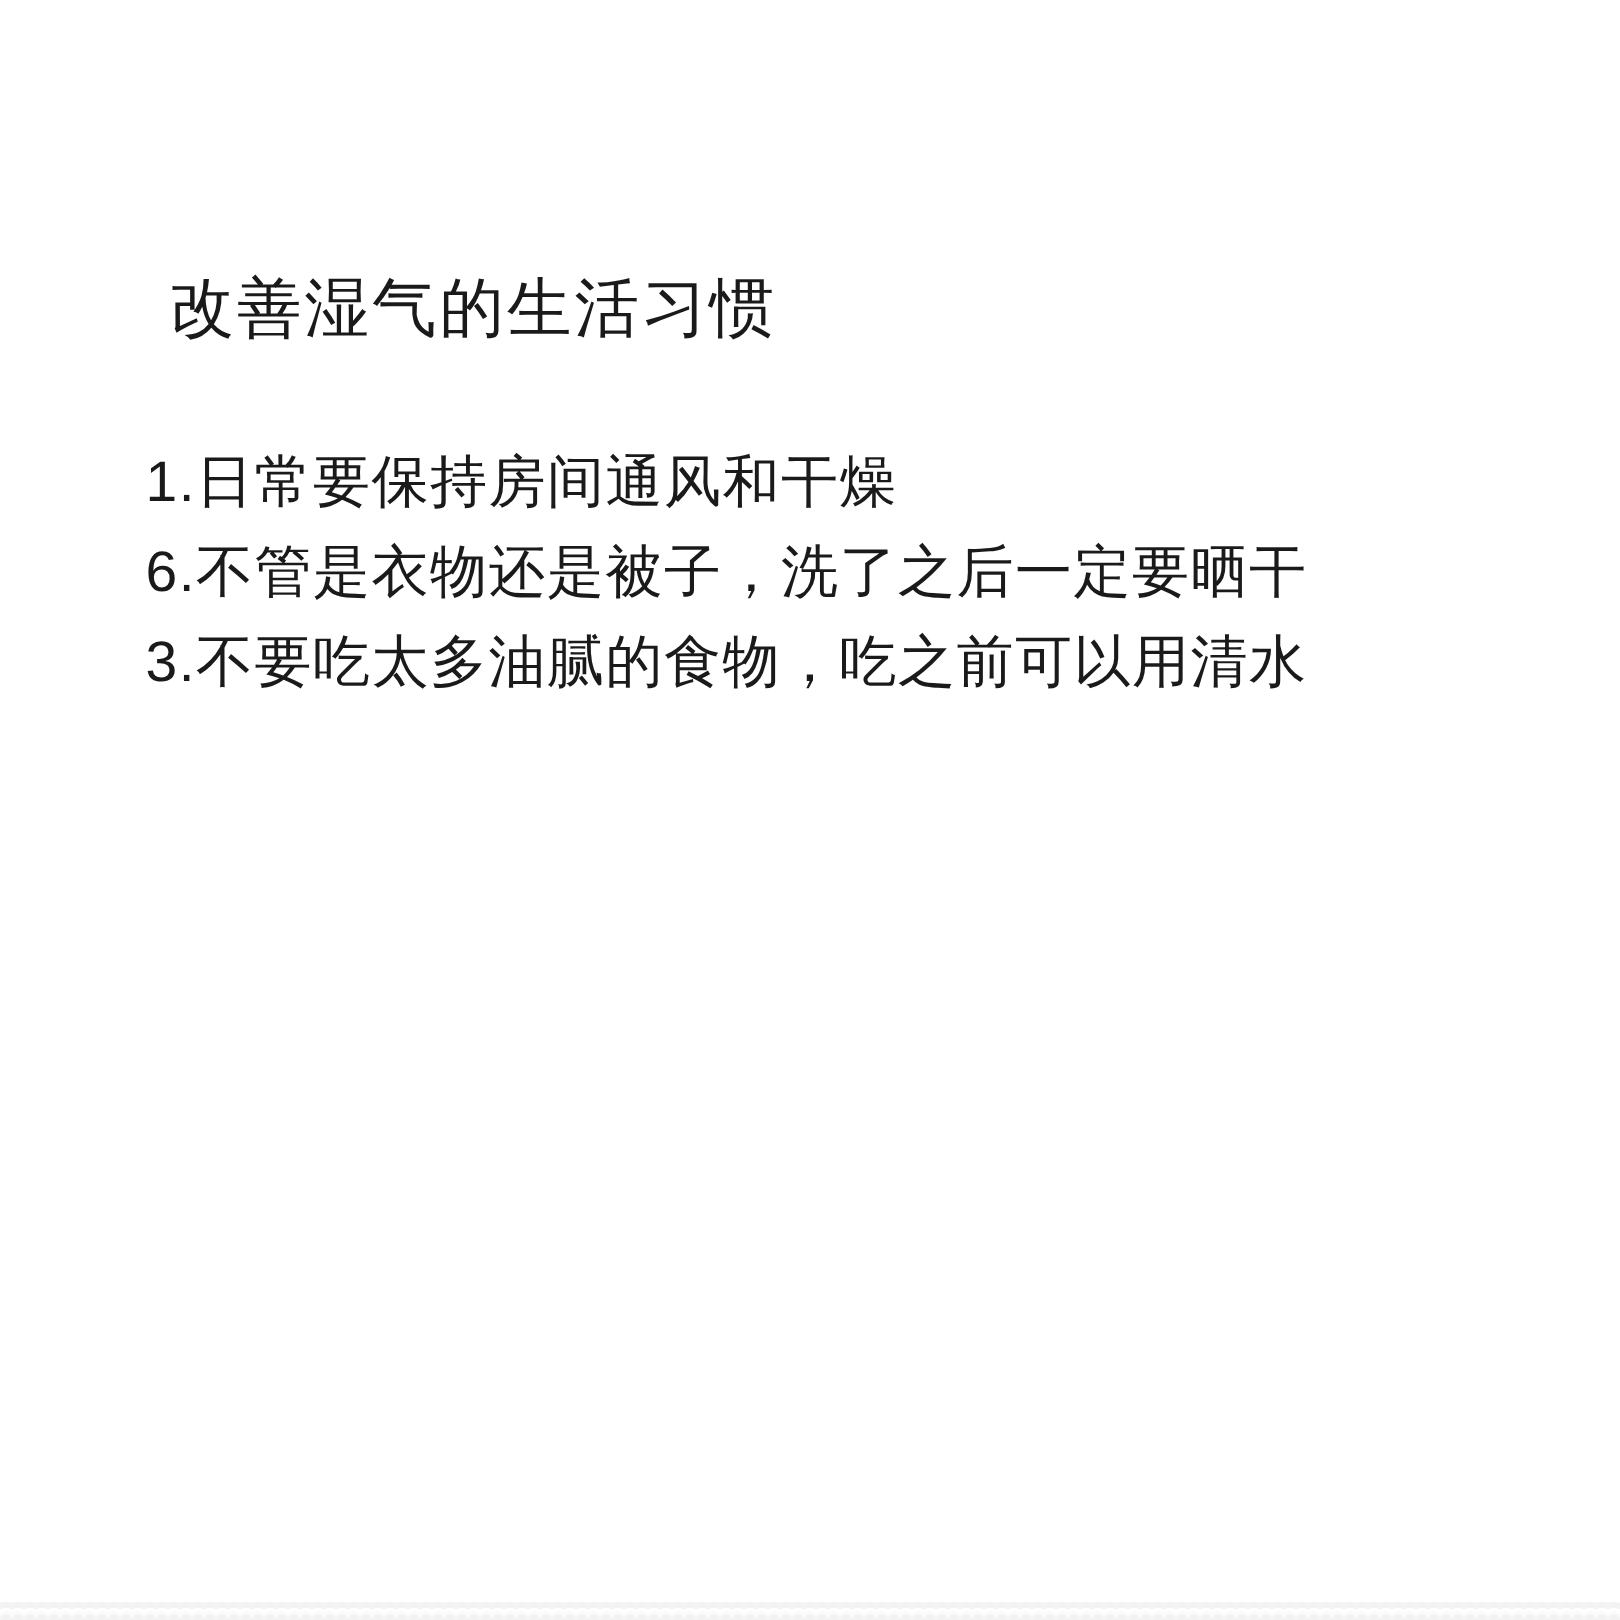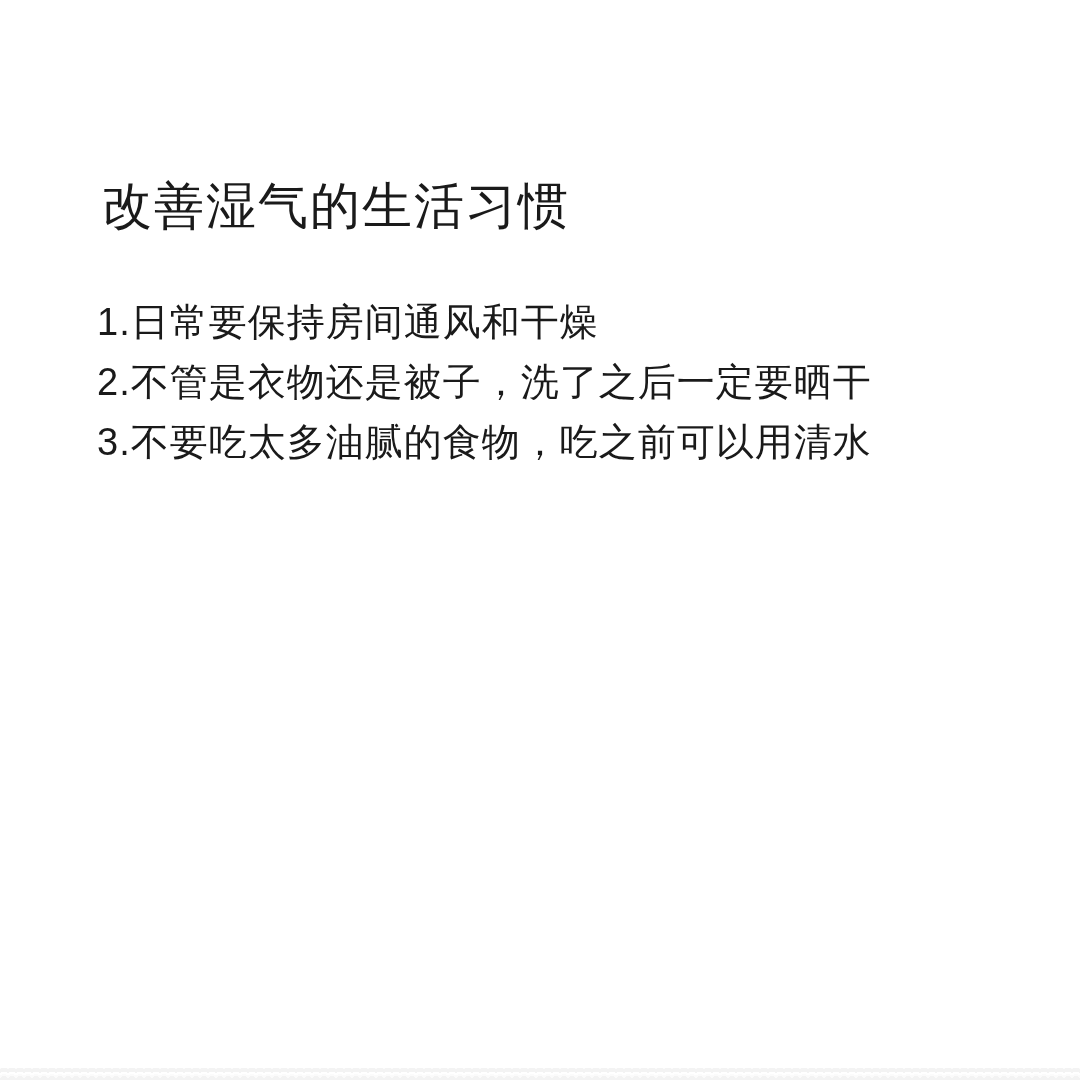--- a/index.html
+++ b/index.html
@@ -16,24 +16,24 @@
     -webkit-font-smoothing: antialiased;
   }
   .text-card {
     position: absolute;
     top: 176px;
     left: 97px;
     right: 60px;
     color: #1a1a1a;
   }
   .card-title {
-    font-size: 50px;
+    font-size: 43px;
     line-height: 60px;
     letter-spacing: 2px;
-    margin: 0 0 56px 5px;
+    margin: 0 0 56px 16px;
     font-weight: 400;
     white-space: nowrap;
   }
   .card-lines {
     font-size: 38px;
     line-height: 60px;
   }
   .text-line {
     white-space: nowrap;
     letter-spacing: 1px;
@@ -55,18 +55,18 @@
   }
 </style>
 </head>
 <body>
 
 <div class="text-card">
   <h1 class="card-title">改善湿气的生活习惯</h1>
 
   <div class="card-lines">
     <div class="text-line">1.日常要保持房间通风和干燥</div>
-    <div class="text-line">2.不管是衣物还是被子，洗了之后一定要晒干</div>
+    <div class="text-line">6.不管是衣物还是被子，洗了之后一定要晒干</div>
     <div class="text-line">3.不要吃太多油腻的食物，吃之前可以用清水</div>
   </div>
 </div>
 
 <div class="bottom-edge"></div>
 
 </body></html>

